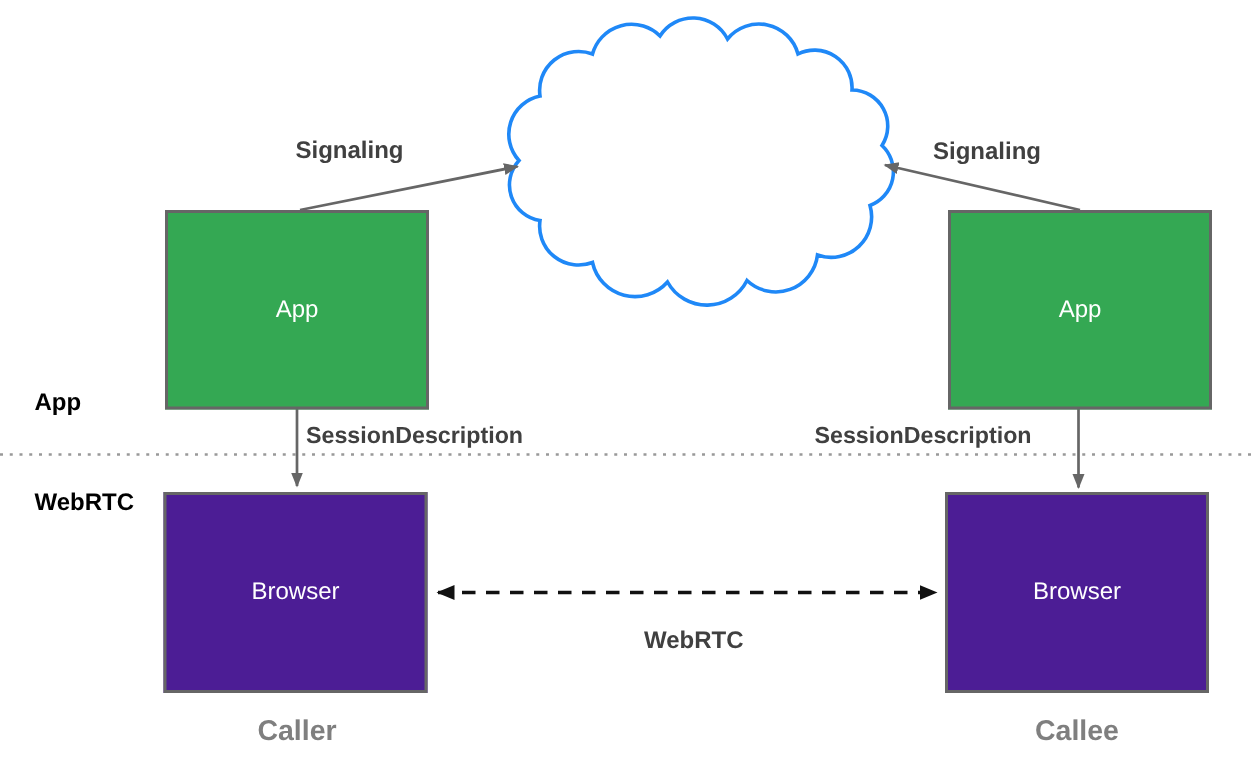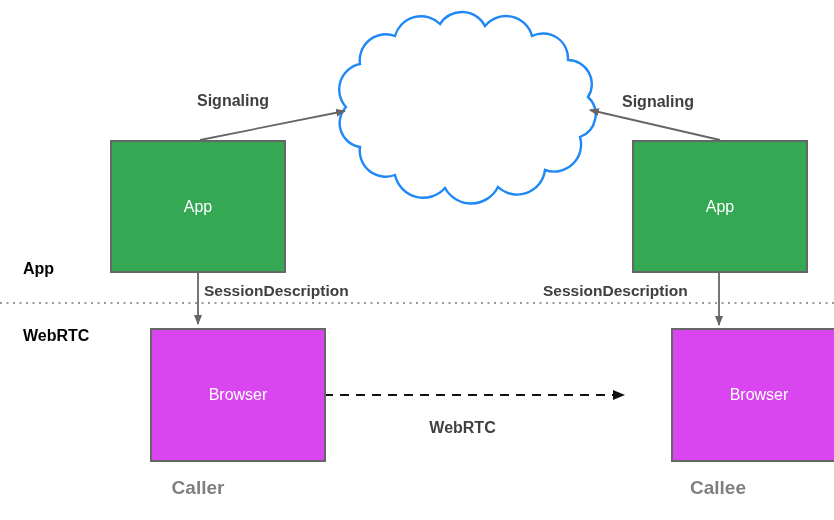--- a/index.html
+++ b/index.html
@@ -20,21 +20,21 @@
     position: absolute;
     box-sizing: border-box;
     border: 2px solid #666666;
     display: flex;
     align-items: center;
     justify-content: center;
     color: #ffffff;
     font-size: 16px;
   }
   .node.app-node    { background: #34a853; width: 176px; height: 133px; top: 140px; }
-  .node.browser-node{ background: #d946ef; width: 176px; height: 134px; top: 328px; margin-left: 41px; }
+  .node.browser-node{ background: #4c1d95; width: 176px; height: 134px; top: 328px; }
   #caller-app      { left: 110px; }
   #callee-app      { left: 632px; }
   #caller-browser  { left: 109px; }
   #callee-browser  { left: 630px; }
 
   .edge-label {
     position: absolute;
     color: #404040;
     font-weight: bold;
     font-size: 16px;

